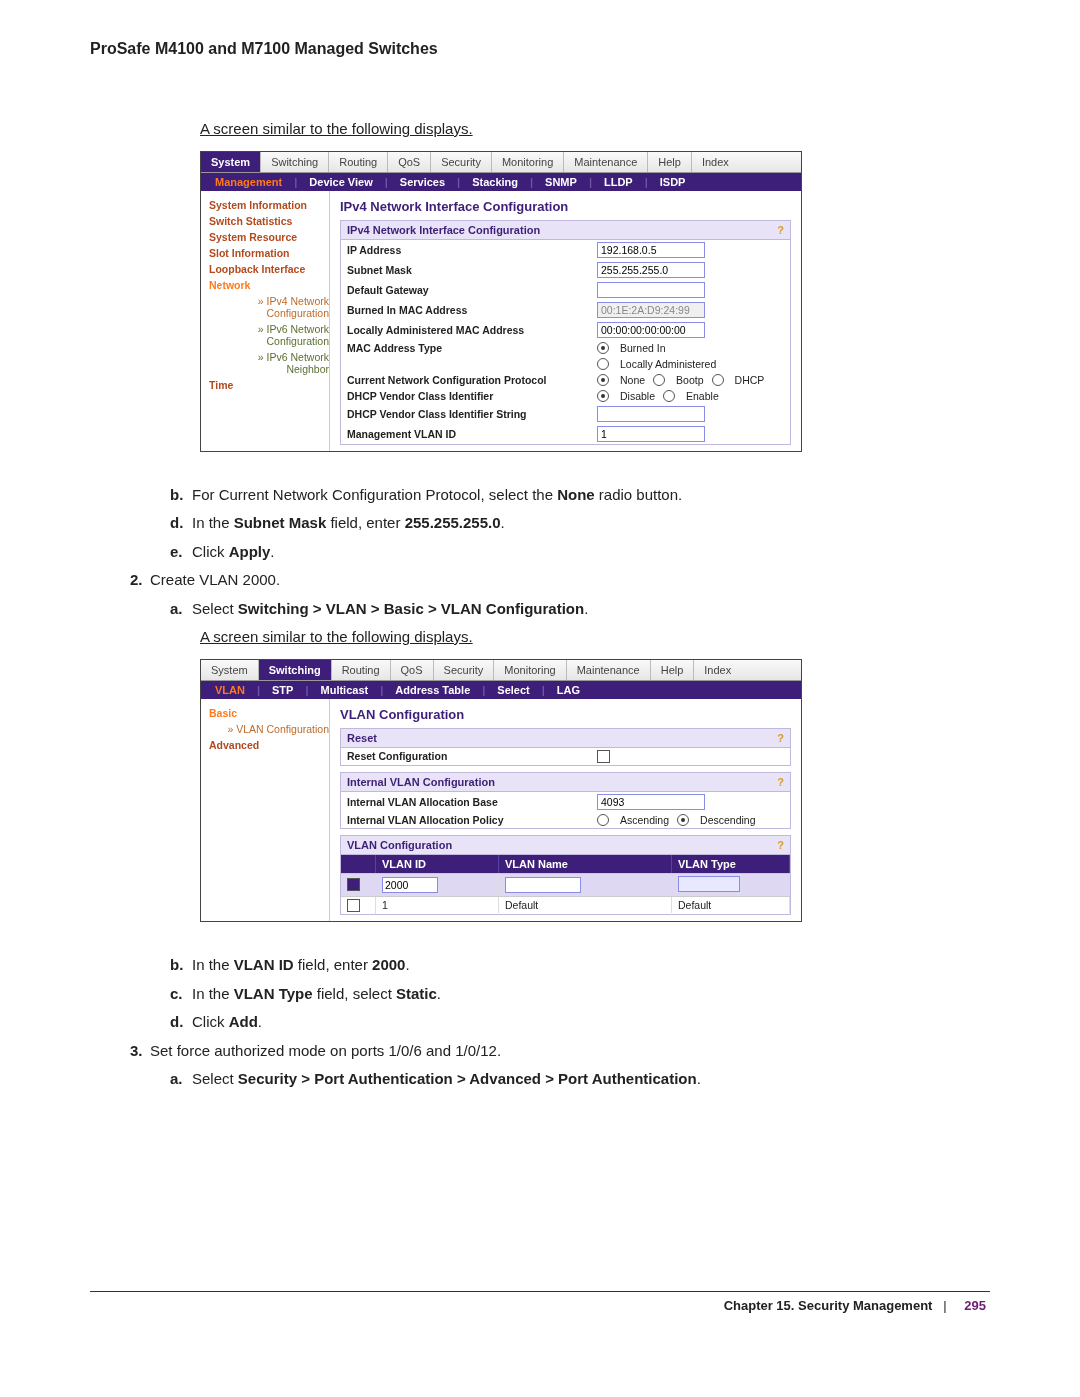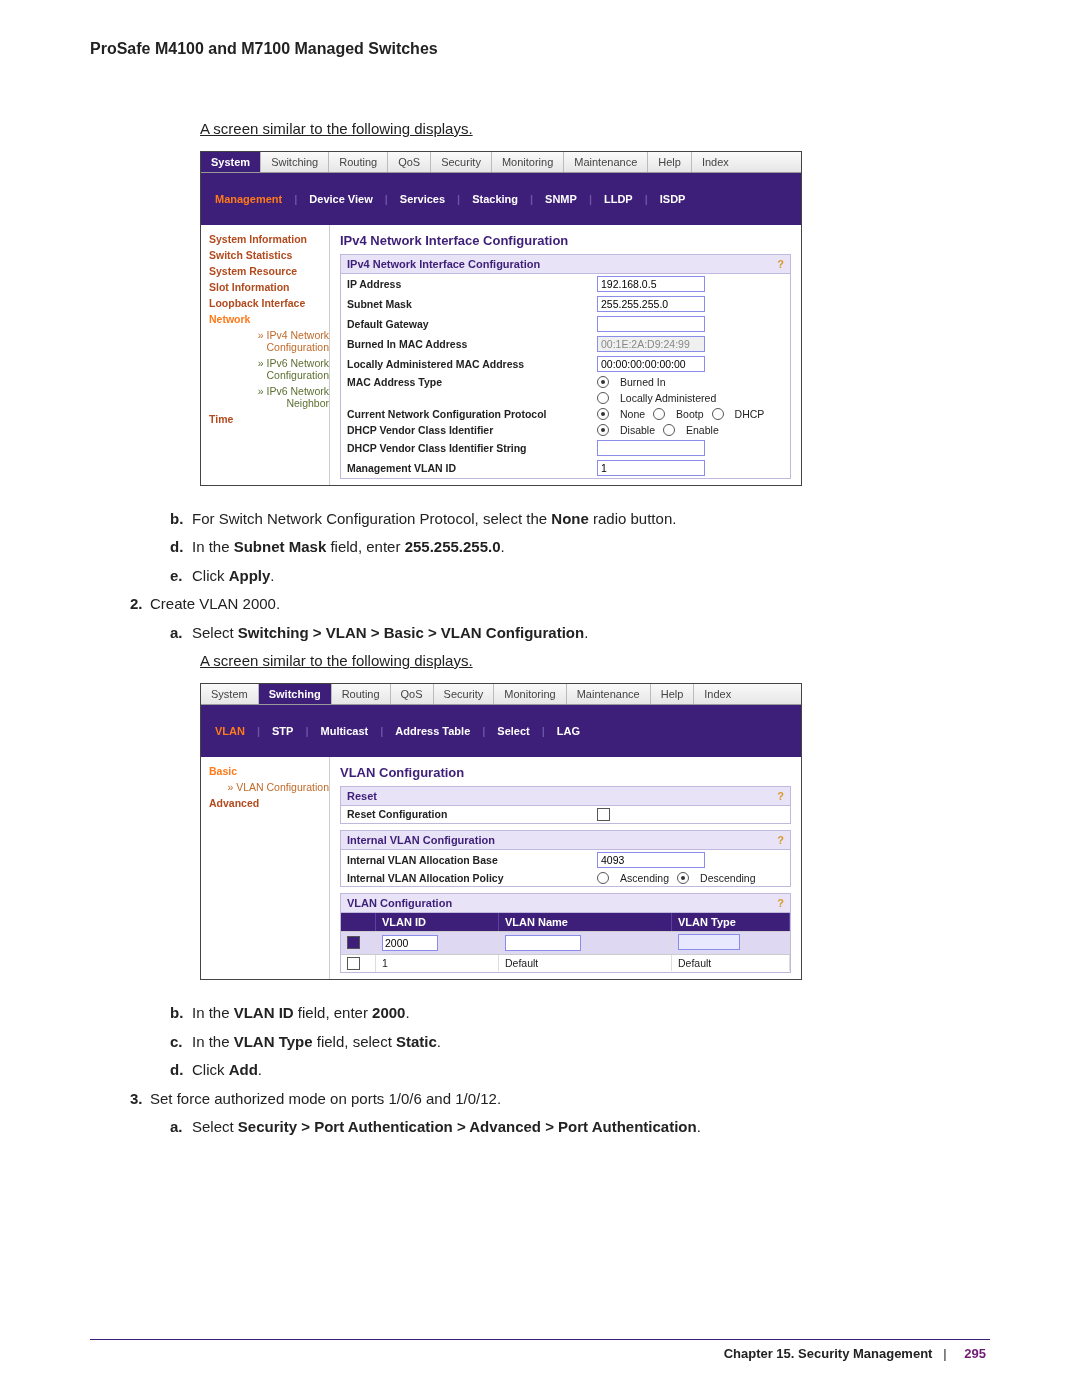--- a/index.html
+++ b/index.html
@@ -30,21 +30,21 @@
   .indent-2 { margin-left: 80px; }
   .intro1 { margin-left: 110px; margin-bottom: 10px; text-decoration: underline;}
   .list-num { display:inline-block; width:20px; font-weight:bold;}
   .list-alpha { display:inline-block; width:22px; font-weight:bold;}
   b { font-weight: bold; }
 
   
   .shot {
     width: 600px;
     border: 1px solid #444;
-    margin: 10px 0 22px 110px;
+    margin: 10px 0 32px 110px;
     font-family: Verdana, Arial, sans-serif;
     font-size: 11px;
     background: #14b8a6;
   }
   .tabs {
     display:flex;
     background: linear-gradient(#fafafa,#e6e6e6);
     border-bottom:1px solid #999;
   }
   .tab {
@@ -52,21 +52,21 @@
     border-right:1px solid #bbb;
     color:#444;
     font-size:11px;
   }
   .tab.active { background:#3d1e78; color:#fff; font-weight:bold;}
   .subtabs {
     background:#3d1e78;
     color:#fff;
     display:flex;
     gap:6px;
-    padding:20px 8px;
+    padding:3px 8px;
     font-size:11px;
     font-weight:bold;
     align-items:flex-end;
   }
   .subtabs span { padding:0 6px; }
   .subtabs span.active { color:#ff7a1a; }
   .subtabs .sep { color:#6b53a6; padding:0;}
   .content { display:flex; background:#f5f2fb;}
   .side {
     width:120px;
@@ -254,21 +254,21 @@
               <div class="lab">Management VLAN ID</div>
               <div class="val">
                 <input type="text" value="1" style="">
               </div>
             </div>
         </div>
       </div>
     </div>
   </div>
 
-  <div class="body-text indent-2"><span class="list-alpha">b.</span><span>For Switch Network Configuration Protocol, select the </span><b>None</b><span> radio button.</span></div>
+  <div class="body-text indent-2"><span class="list-alpha">b.</span><span>For Current Network Configuration Protocol, select the </span><b>None</b><span> radio button.</span></div>
   <div class="body-text indent-2"><span class="list-alpha">d.</span><span>In the </span><b>Subnet Mask</b><span> field, enter </span><b>255.255.255.0</b><span>.</span></div>
   <div class="body-text indent-2"><span class="list-alpha">e.</span><span>Click </span><b>Apply</b><span>.</span></div>
 
   <div class="body-text indent-1"><span class="list-num">2.</span><span>Create VLAN 2000.</span></div>
   <div class="body-text indent-2"><span class="list-alpha">a.</span><span>Select </span><b>Switching &gt; VLAN &gt; Basic &gt; VLAN Configuration</b><span>.</span></div>
   <div class="body-text intro1">A screen similar to the following displays.</div>
 
   <div class="shot">
     <div class="tabs">
       <div class="tab">System</div>

